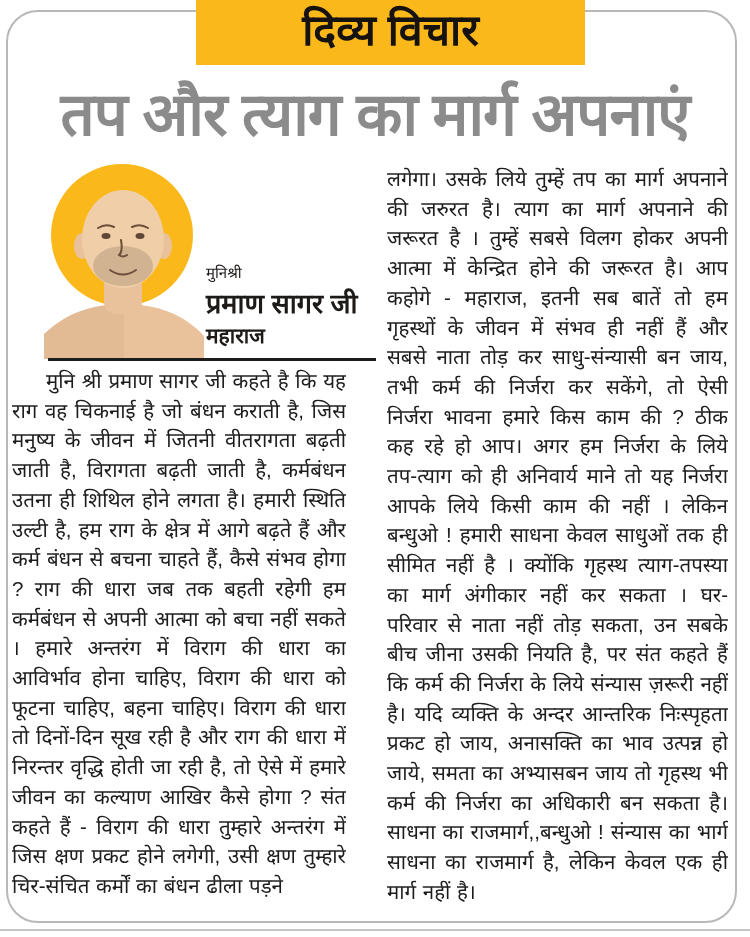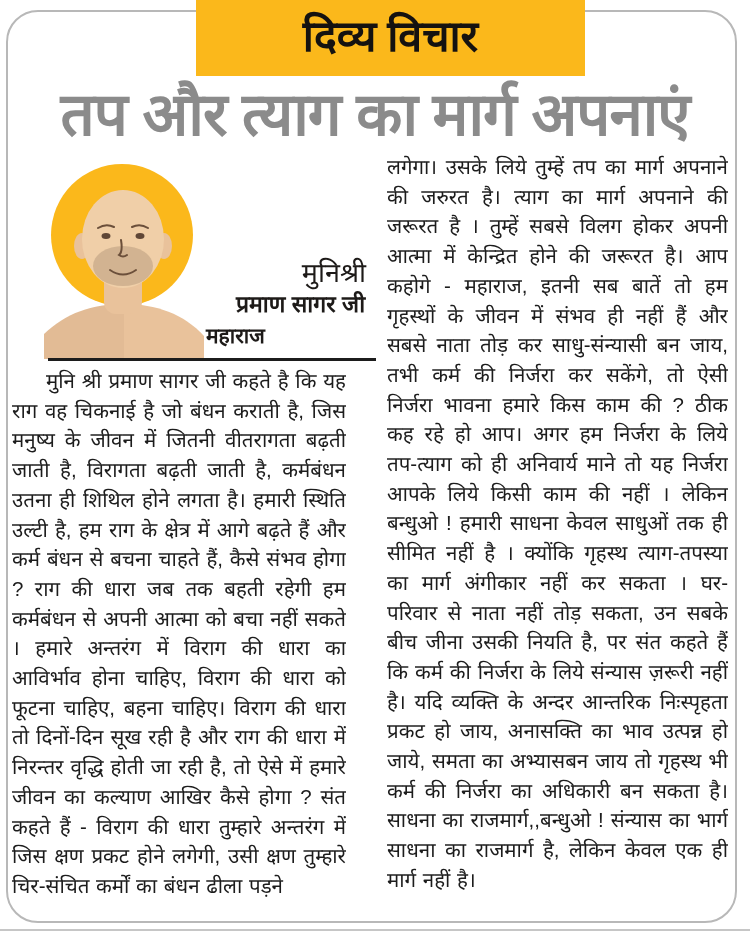--- a/index.html
+++ b/index.html
@@ -18,25 +18,24 @@
     position: absolute;
     left: 6px; top: 10px;
     width: 727px; height: 909px;
     border: 2px solid var(--border-gray, #b8b8b8);
     border-radius: 32px;
     background: transparent;
   }
   .banner {
     position: absolute;
     left: 196px; top: 0;
-    width: 389px; height: 76px;
+    width: 389px; height: 65px;
     background: var(--banner-yellow, #FBB81B);
     display: flex; align-items: center; justify-content: center;
     z-index: 3;
-    font-family: Liberation Serif, serif;
   }
   .banner span {
     font-size: 43px;
     font-weight: 700;
     color: #151210;
     letter-spacing: 0px;
     line-height: 1;
     padding-bottom: 4px;
   }
   .headline {
@@ -66,24 +65,24 @@
   .p-dark   { fill: #5f4636; }
   .p-shade  { fill: rgba(104, 80, 62, 0.22); }
   .caption {
     position: absolute;
     left: 206px; top: 258px;
     width: 160px;
     color: #1d1a18;
     z-index: 2;
   }
   .caption .cap-prefix {
-    font-size: 27px; font-weight: 500; line-height: 30px; text-align: right;
+    font-size: 15px; font-weight: 500; line-height: 30px;
   }
   .caption .cap-name {
-    font-size: 23px; font-weight: 700; line-height: 33px; margin-left: 30px;
+    font-size: 27px; font-weight: 700; line-height: 33px;
   }
   .caption .cap-suffix {
     font-size: 21px; font-weight: 700; line-height: 30px;
   }
   .rule {
     position: absolute;
     left: 48px; top: 358px;
     width: 328px; height: 3px;
     background: #1c1c1c;
     z-index: 2;
@@ -97,21 +96,21 @@
     overflow: hidden;
     z-index: 1;
     word-spacing: 1px;
   }
   .col-left {
     left: 12px; top: 366px;
     width: 334px; height: 546px;
     text-indent: 34px;
   }
   .col-right {
-    left: 387px; top: 152px;
+    left: 387px; top: 164px;
     width: 341px; height: 752px;
   }
   .bottom-edge {
     position: absolute;
     left: 0; top: 929px;
     width: 750px; height: 2px;
     background: #c6c6c6;
     z-index: 0;
   }
 </style>

